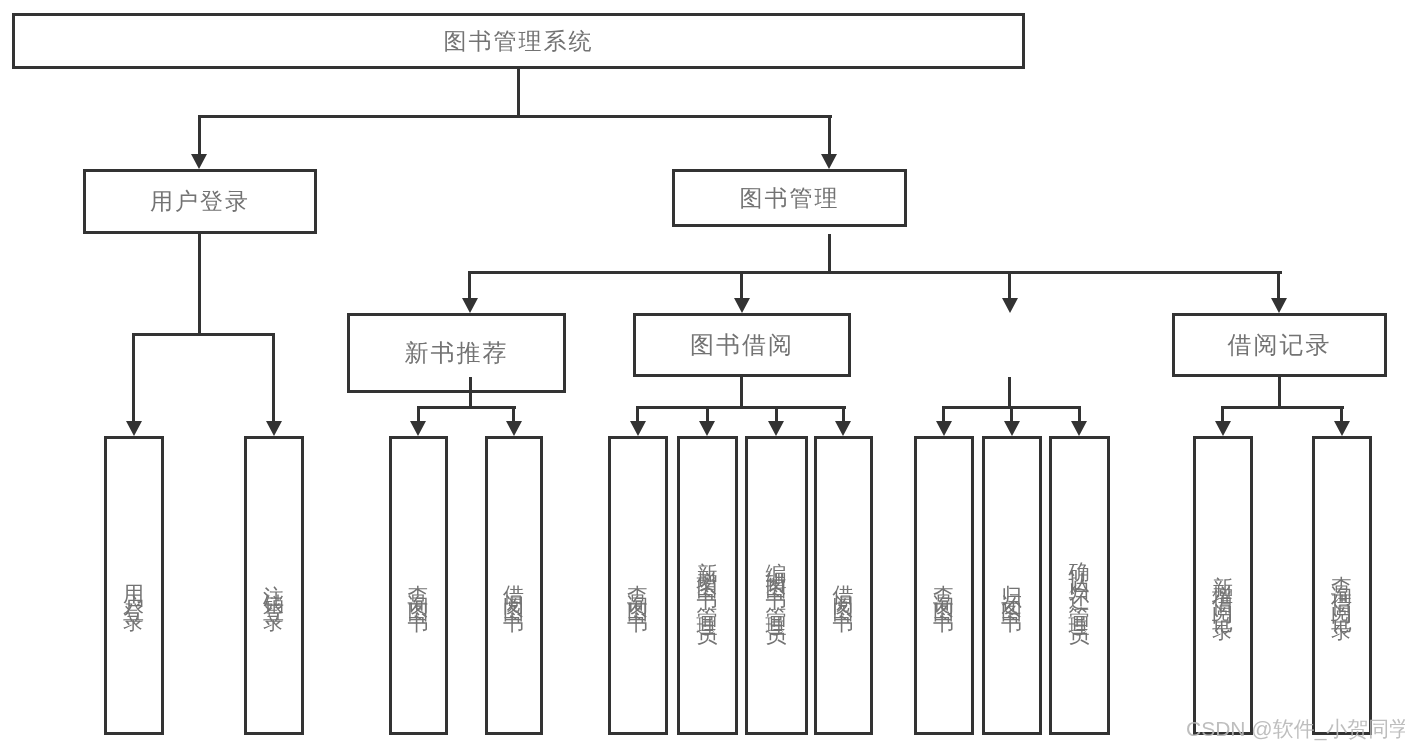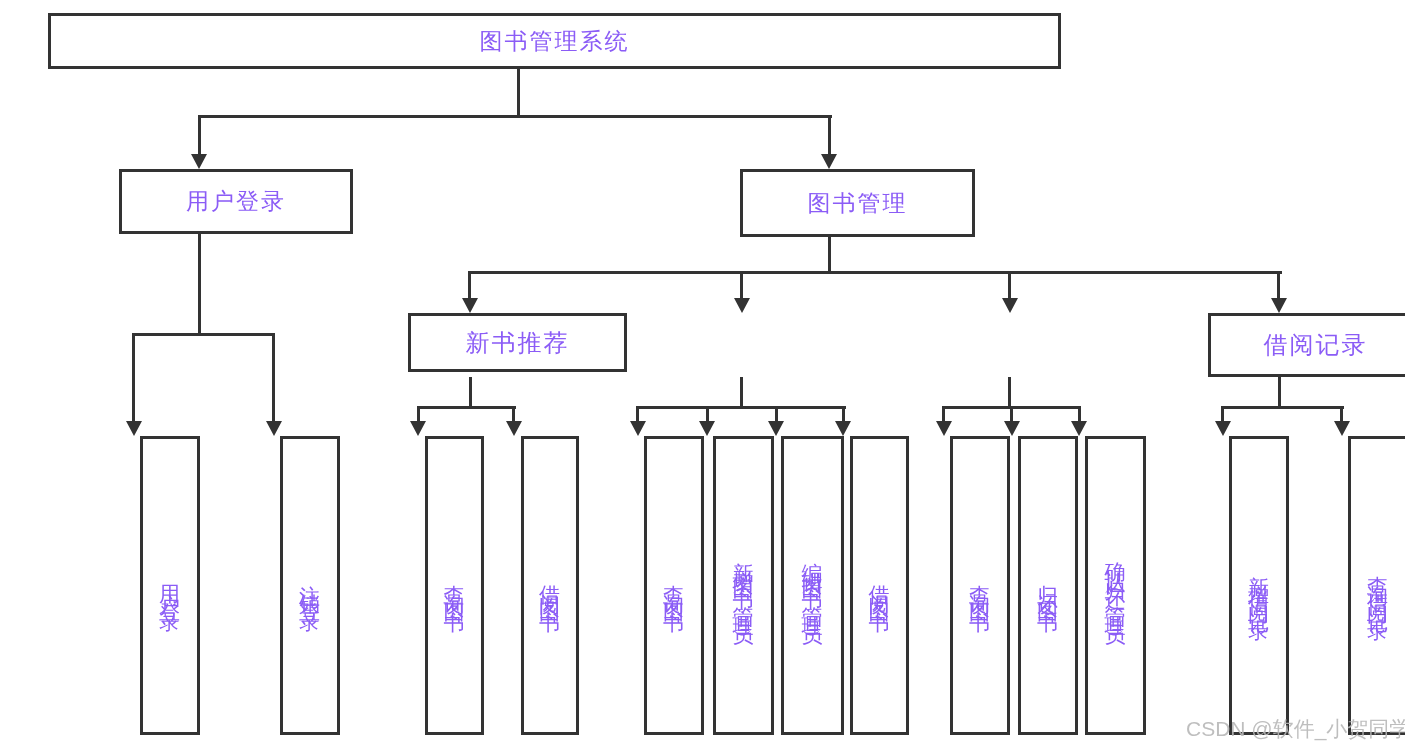--- a/index.html
+++ b/index.html
@@ -4,22 +4,21 @@
 <style>
   html,body { margin:0; padding:0; background:#ffffff; }
   #canvas {
     position:relative; width:1405px; height:747px; background:#ffffff;
     font-family:"Liberation Sans","DejaVu Sans",sans-serif; overflow:hidden;
   }
   .node {
     position:absolute; box-sizing:border-box;
     border:3px solid #333333; background:#ffffff;
     display:flex; align-items:center; justify-content:center;
-    color:#8b5cf6;
-    margin-left:36px;
+    color:#737373;
   }
   .h-node { font-size:23px; letter-spacing:2px; white-space:nowrap; }
   .lvl2 { font-size:24px; }
   .v-node {
     writing-mode:vertical-rl; text-orientation:mixed;
     font-size:21px; letter-spacing:9px; line-height:1;
   }
   .line { position:absolute; background:#333333; }
   .arrow {
     position:absolute; width:0; height:0;
@@ -32,23 +31,24 @@
   }
 </style>
 </head>
 <body>
 
 <div id="canvas">
 
   <div class="node h-node" style="left:12px;top:13px;width:1013px;height:56px">图书管理系统</div>
 
   <div class="node h-node" style="left:83px;top:169px;width:234px;height:65px">用户登录</div>
-  <div class="node h-node" style="left:704px;top:169px;width:235px;height:68px">图书管理</div>
+  <div class="node h-node" style="left:672px;top:169px;width:235px;height:58px">图书管理</div>
 
-  <div class="node h-node lvl2" style="left:372px;top:313px;width:219px;height:59px">新书推荐</div>
+  <div class="node h-node lvl2" style="left:347px;top:313px;width:219px;height:80px">新书推荐</div>
+  <div class="node h-node lvl2" style="left:633px;top:313px;width:218px;height:64px">图书借阅</div>
   <div class="node h-node lvl2" style="left:1172px;top:313px;width:215px;height:64px">借阅记录</div>
 
   <div class="node v-node" style="left:104px;top:436px;width:60px;height:299px">用户登录</div>
   <div class="node v-node" style="left:244px;top:436px;width:60px;height:299px">注销登录</div>
 
   <div class="node v-node" style="left:389px;top:436px;width:59px;height:299px">查询图书</div>
   <div class="node v-node" style="left:485px;top:436px;width:58px;height:299px">借阅图书</div>
 
   <div class="node v-node" style="left:608px;top:436px;width:60px;height:299px">查询图书</div>
   <div class="node v-node" style="left:677px;top:436px;width:61px;height:299px">新增图书（管理员）</div>

